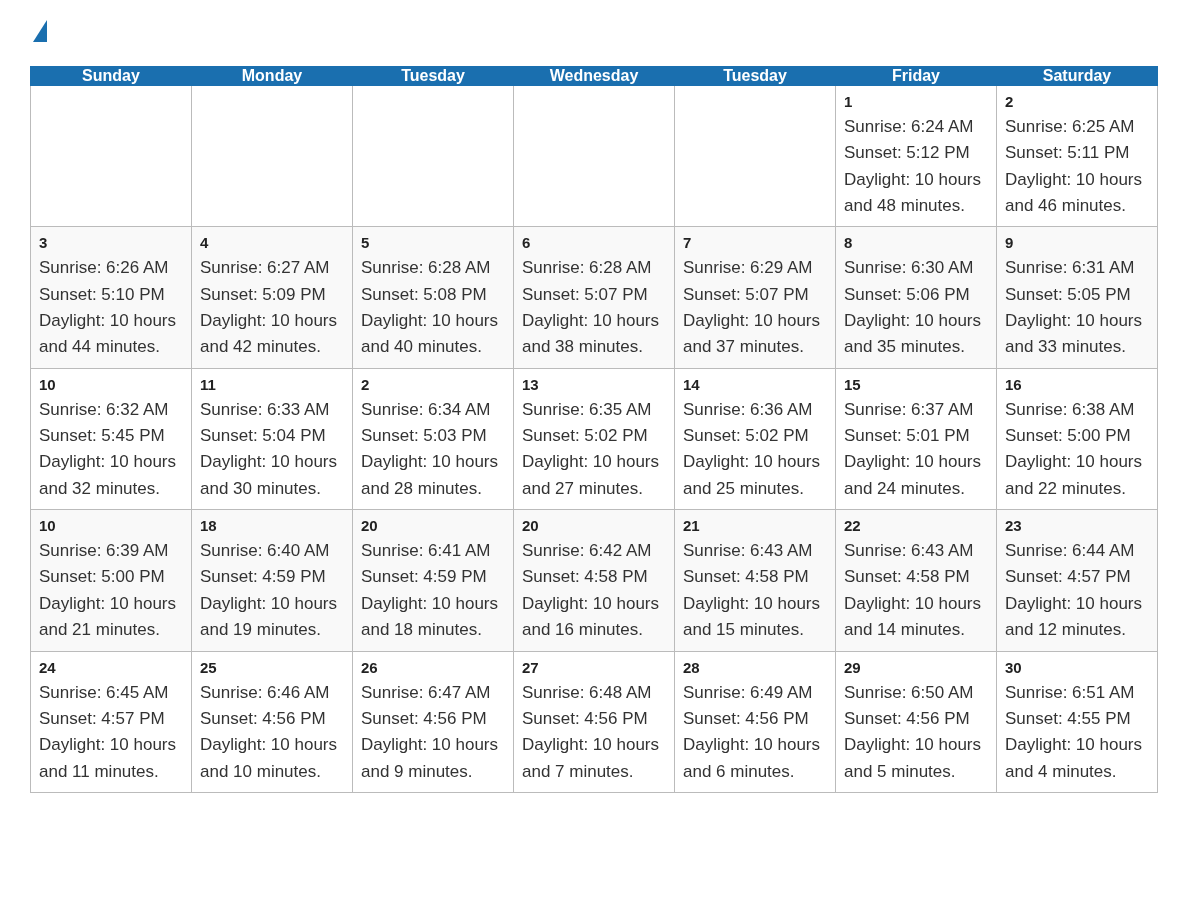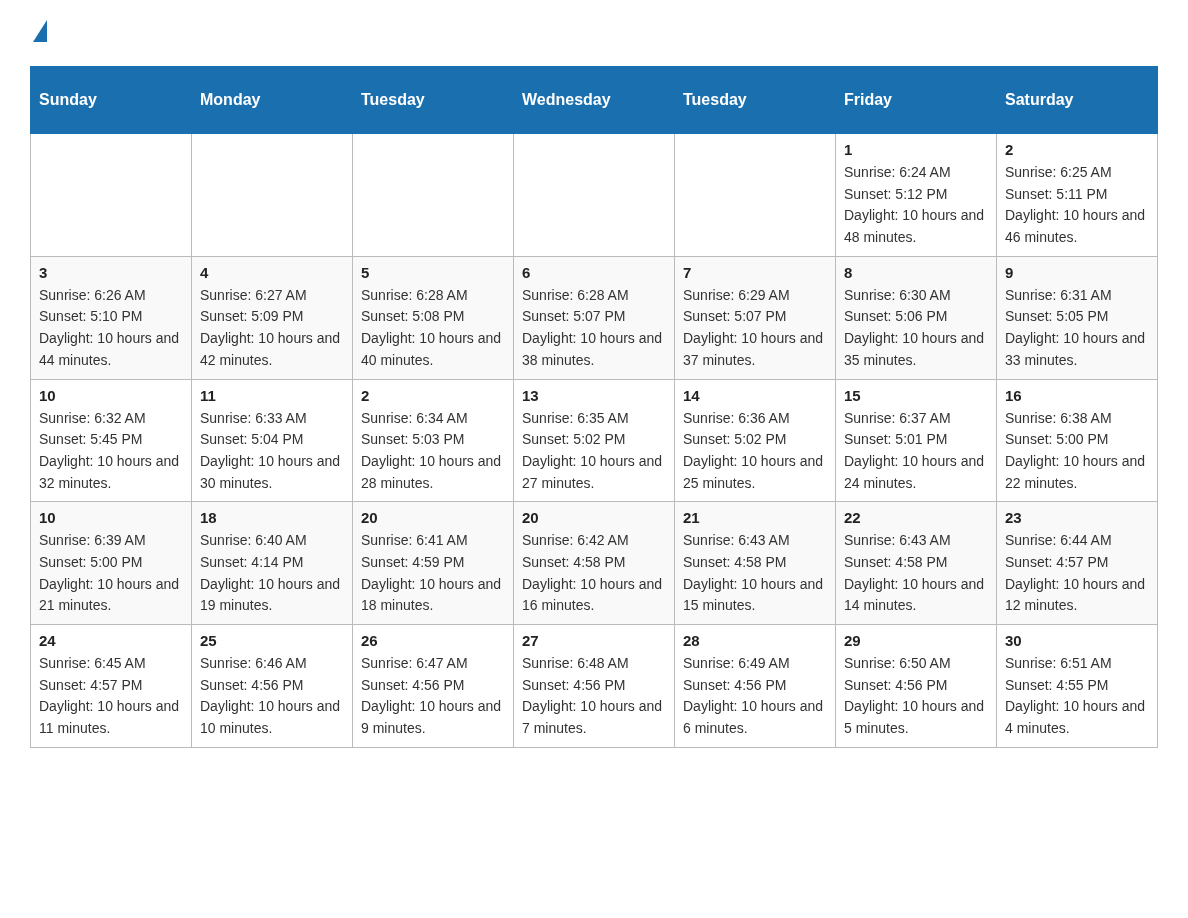--- a/index.html
+++ b/index.html
@@ -58,22 +58,22 @@
     .calendar {
       width: 100%;
       border-collapse: collapse;
       border: 1px solid #aaa;
     }
     .calendar th {
       background-color: #1a6faf;
       color: #fff;
       font-size: 16px;
       font-weight: bold;
-      padding: 24px 8px;
-      text-align: left;
+      padding: 0 8px;
+      text-align: center;
       border: 1px solid #1a6faf;
     }
     .calendar td {
       vertical-align: top;
       border: 1px solid #bbb;
       padding: 7px 8px;
       width: calc(100% / 7);
       min-height: 110px;
       font-size: 13px;
       color: #333;
@@ -83,21 +83,21 @@
       background: #f9f9f9;
     }
     .day-number {
       font-size: 15px;
       font-weight: bold;
       color: #222;
       display: block;
       margin-bottom: 4px;
     }
     .day-info {
-      font-size: 14px;
+      font-size: 17px;
       line-height: 1.55;
       color: #333;
     }
   </style>
 </head>
 <body>
 
 <div class="header">
   <div class="logo">
     <div style="display:flex; flex-direction:column; align-items:flex-start;">
@@ -237,21 +237,21 @@
       <tr>
         <td>
           <span class="day-number">10</span>
           <div class="day-info">Sunrise: 6:39 AM
 Sunset: 5:00 PM
 Daylight: 10 hours and 21 minutes.</div>
         </td>
         <td>
           <span class="day-number">18</span>
           <div class="day-info">Sunrise: 6:40 AM
-Sunset: 4:14 PM
+Sunset: 4:59 PM
 Daylight: 10 hours and 19 minutes.</div>
         </td>
         <td>
           <span class="day-number">20</span>
           <div class="day-info">Sunrise: 6:41 AM
 Sunset: 4:59 PM
 Daylight: 10 hours and 18 minutes.</div>
         </td>
         <td>
           <span class="day-number">20</span>

